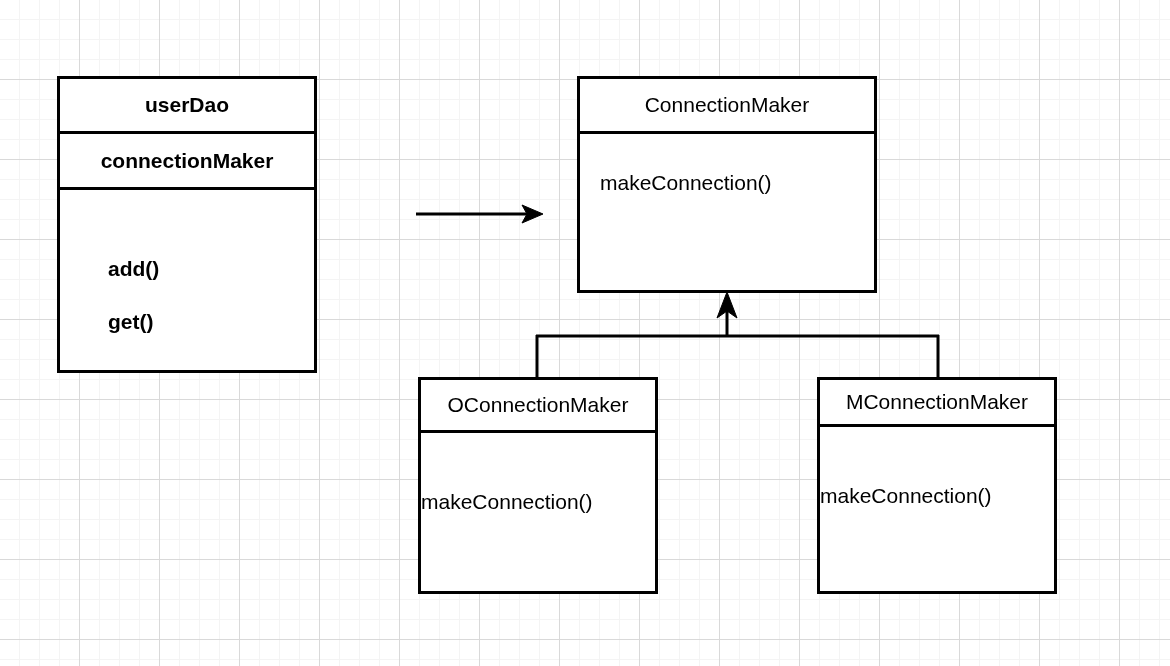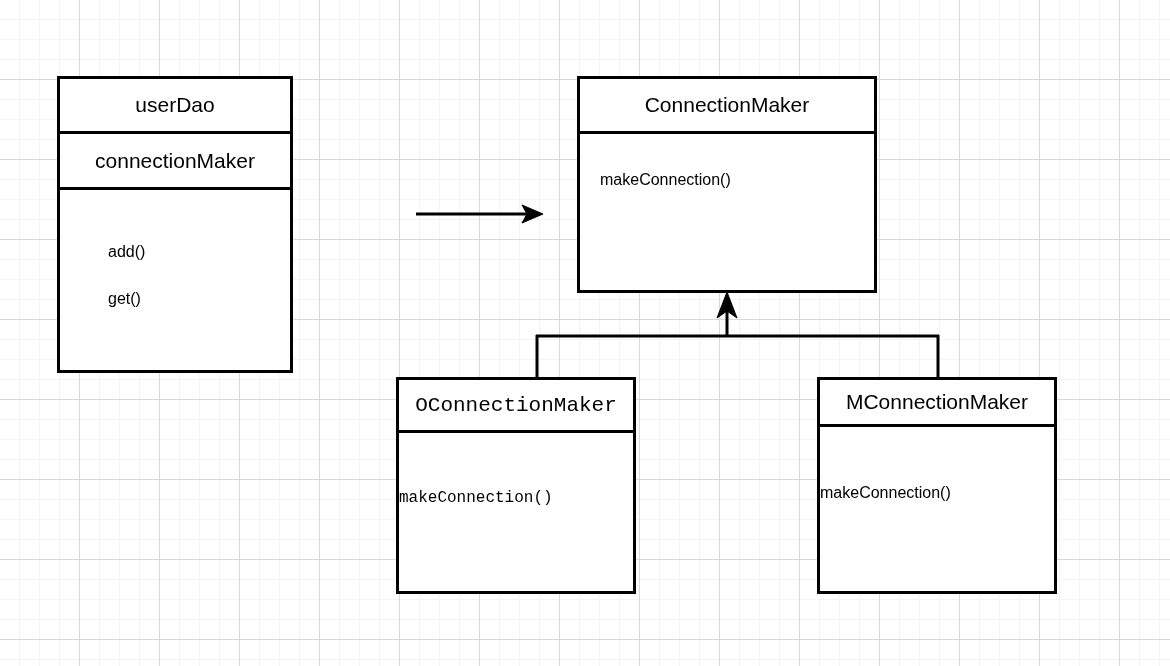--- a/index.html
+++ b/index.html
@@ -77,40 +77,40 @@
     padding-top: 30px;
   }
 
   .compartment.members.tight {
     padding-left: 0px;
     padding-top: 0px;
     justify-content: flex-start;
   }
 
   .member {
-    font-size: 16px;
+    font-size: 21px;
     line-height: 1.2;
     white-space: nowrap;
   }
 
-  .member.m-add { margin-top: 22px; }
+  .member.m-add { margin-top: 36px; }
   .member.m-get { margin-top: 28px; }
 
   .member.op-cm  { margin-top: 36px; margin-left: 20px; }
   .member.op-sub { margin-top: 56px; margin-left: 0px; }
 
   
   #box-userdao {
-    left: 57px; top: 76px; width: 236px; height: 297px;
+    left: 57px; top: 76px; width: 260px; height: 297px; font-weight: bold;
   }
   #box-connectionmaker {
     left: 577px; top: 76px; width: 300px; height: 217px;
   }
   #box-oconnectionmaker {
-    left: 396px; top: 377px; width: 240px; height: 217px; font-family: Liberation Mono, monospace;
+    left: 418px; top: 377px; width: 240px; height: 217px;
   }
   #box-mconnectionmaker {
     left: 817px; top: 377px; width: 240px; height: 217px;
   }
 
   #box-userdao .c-title        { height: 55px; }
   #box-userdao .c-attr         { height: 56px; }
   #box-userdao .c-ops          { flex: 1 1 auto; }
 
   #box-connectionmaker .c-title { height: 55px; }

